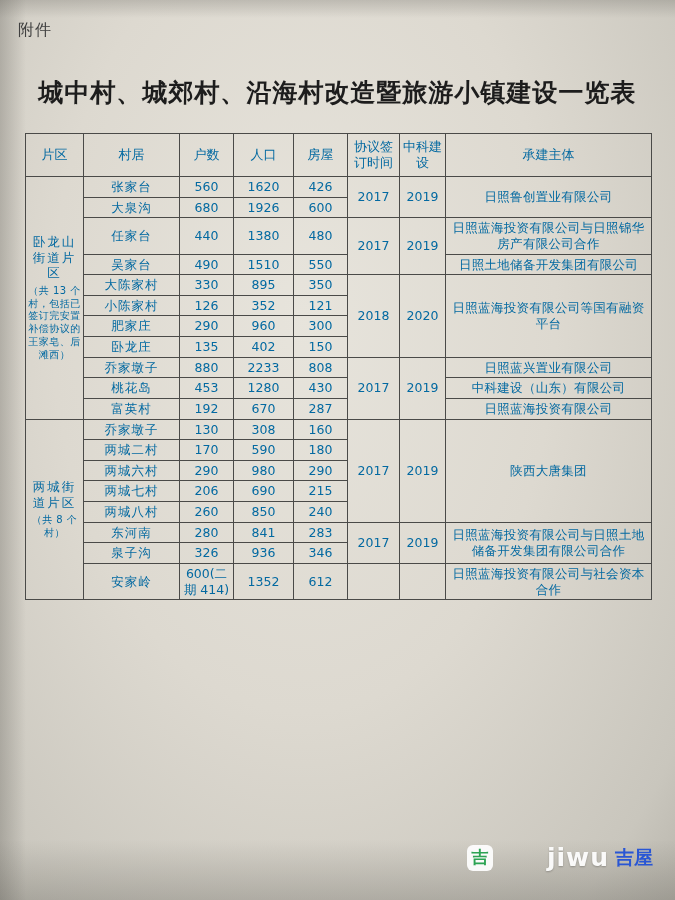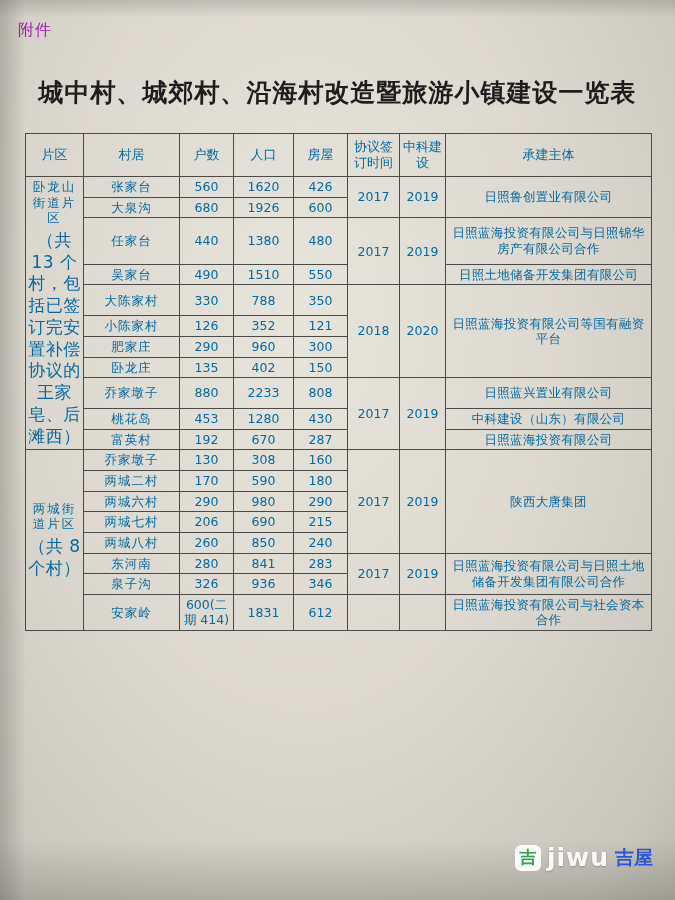--- a/index.html
+++ b/index.html
@@ -38,21 +38,21 @@
     left: 0; right: 0; bottom: 0; height: 60px;
     background: linear-gradient(to top, rgba(95,93,86,0.30), rgba(95,93,86,0));
     pointer-events: none;
   }
 
   .attach-label {
     position: absolute;
     left: 18px;
     top: 20px;
     font-size: 16px;
-    color: #a21caf;
+    color: #404040;
     letter-spacing: 1px;
     font-family: "DejaVu Sans", "Liberation Sans", sans-serif;
   }
 
   .doc-title {
     position: absolute;
     left: 0; right: 0;
     top: 76px;
     text-align: center;
     font-size: 25px;
@@ -105,21 +105,21 @@
     line-height: 1.32;
     padding: 4px 2px;
   }
   td.region .rtop {
     display: block;
     margin-bottom: 4px;
     text-align: center;
   }
   td.region .rnote {
     display: block;
-    font-size: 17px;
+    font-size: 10px;
     letter-spacing: 0.5px;
     line-height: 1.28;
   }
   td.builder {
     font-size: 12.5px;
     line-height: 1.4;
     letter-spacing: 0.3px;
   }
   td.year {
     font-size: 13px;
@@ -151,20 +151,21 @@
     font-weight: bold;
     font-family: "DejaVu Serif", "Liberation Serif", serif;
   }
   .wm-text {
     color: #ffffff;
     font-size: 25px;
     font-weight: bold;
     letter-spacing: 1px;
     text-shadow: 0 1px 2px rgba(0,0,0,0.25);
     font-family: "DejaVu Sans", "Liberation Sans", sans-serif;
+    margin-left: 48px;
   }
   .wm-cn {
     color: #1d4ed8;
     font-size: 19px;
     font-weight: bold;
     font-family: "DejaVu Sans", "Liberation Sans", sans-serif;
   }
 </style>
 </head>
 <body>
@@ -234,21 +235,21 @@
       <tr>
         <td class="village">吴家台</td>
         <td class="num">490</td>
         <td class="num">1510</td>
         <td class="num">550</td>
         <td class="builder">日照土地储备开发集团有限公司</td>
       </tr>
       <tr>
         <td class="village">大陈家村</td>
         <td class="num">330</td>
-        <td class="num">788</td>
+        <td class="num">895</td>
         <td class="num">350</td>
         <td class="year" rowspan="4">2018</td>
         <td class="year" rowspan="4">2020</td>
         <td class="builder" rowspan="4">日照蓝海投资有限公司等国有融资平台</td>
       </tr>
       <tr>
         <td class="village">小陈家村</td>
         <td class="num">126</td>
         <td class="num">352</td>
         <td class="num">121</td>
@@ -337,21 +338,21 @@
       </tr>
       <tr>
         <td class="village">泉子沟</td>
         <td class="num">326</td>
         <td class="num">936</td>
         <td class="num">346</td>
       </tr>
       <tr>
         <td class="village">安家岭</td>
         <td class="num">600(二期 414)</td>
-        <td class="num">1831</td>
+        <td class="num">1352</td>
         <td class="num">612</td>
         <td class="year"></td>
         <td class="year"></td>
         <td class="builder">日照蓝海投资有限公司与社会资本合作</td>
       </tr>
     </tbody>
   </table>
 </div>
 
 <div class="watermark">

